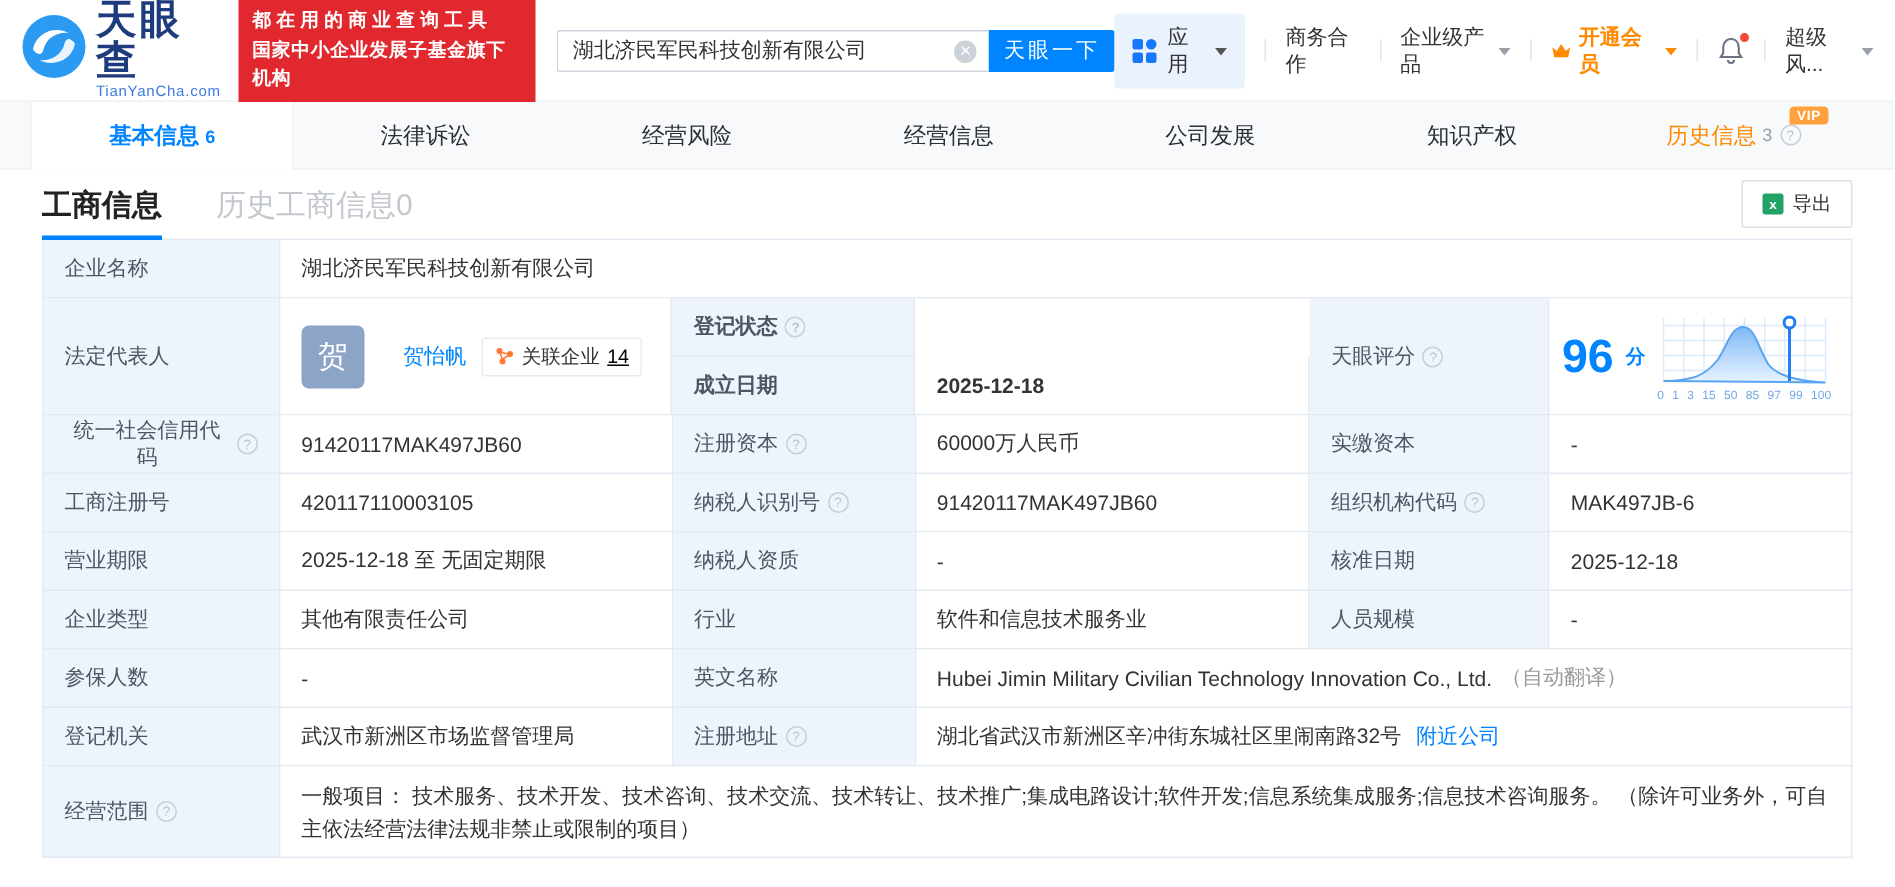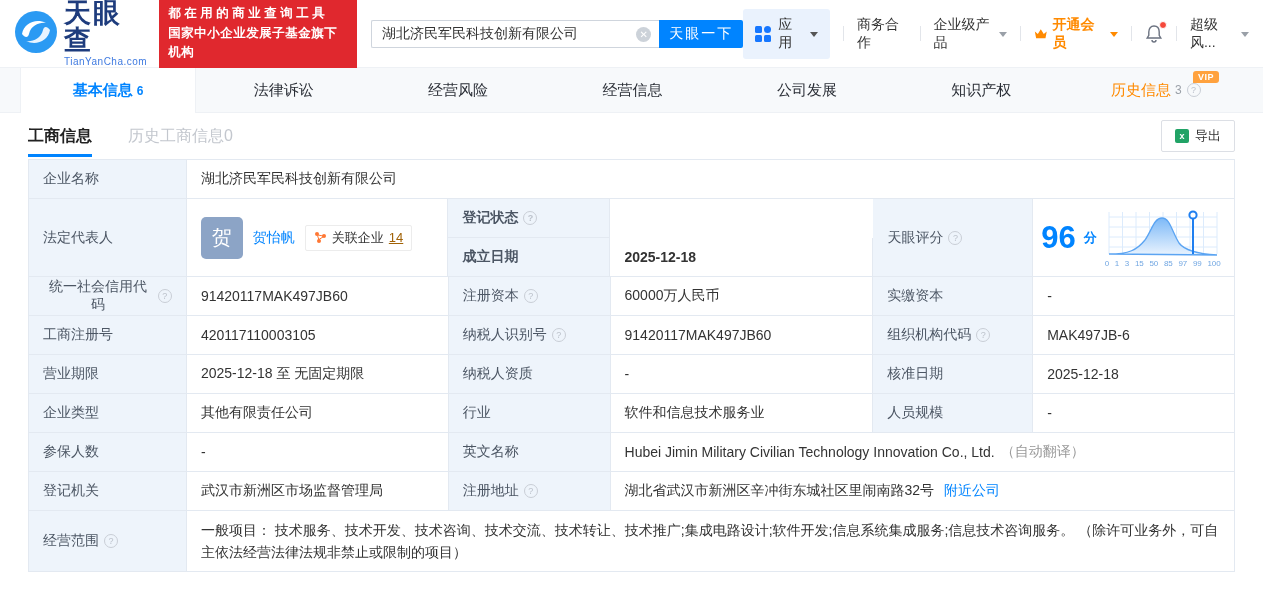--- a/index.html
+++ b/index.html
@@ -57,21 +57,21 @@
   .tab-count { font-size:12px; margin-left:4px; color:#0084ff; }
   .main-tab.history { color:#ff8a00; }
   .main-tab.history .tab-count { color:#9aa0a8; }
   .vip-badge { position:absolute; top:3px; right:24px; background:#ffa23e; color:#fff; font-size:9px;
     font-weight:bold; padding:1px 5px; border-radius:3px 3px 3px 0; letter-spacing:.5px; }
   .qicon { display:inline-flex; align-items:center; justify-content:center; width:14px; height:14px;
     border-radius:50%; border:1px solid #c9ced6; color:#bcc2cb; font-size:9px; margin-left:5px; flex:none; }
 
   
   .sub-tabs { height:46px; display:flex; align-items:center; padding:0 28px; }
-  .sub-tab { font-size:16px; cursor:pointer; }
+  .sub-tab { font-size:20px; cursor:pointer; }
   .sub-tab.active { color:#222; font-weight:bold; padding-bottom:7px; border-bottom:3px solid #0084ff;
     margin-bottom:-10px; }
   .sub-tab.dim { color:#c3c7ce; margin-left:36px; }
   .export-btn { margin-left:auto; display:flex; align-items:center; gap:6px; border:1px solid #dcdfe5;
     border-radius:2px; background:#fff; padding:6px 13px; font-size:13px; color:#333; cursor:pointer;
     font-family:inherit; }
   .xls-ic { width:14px; height:14px; background:#21a366; border-radius:2px; color:#fff; font-size:9px;
     font-weight:bold; display:flex; align-items:center; justify-content:center; }
 
   
@@ -83,24 +83,24 @@
   .w-a{width:158px;} .w-b{width:262px;} .w-c{width:162px;} .w-d{width:263px;}
   .w-e{width:160px;} .w-f{width:202px;}
   .w-bf{width:1049px;} .w-df{width:625px;}
   .h1{height:39px;} .h2{height:78px;} .h9{height:61px;}
   .mid { width:425px; display:flex; flex-direction:column;font-weight:bold; }
   .sub-row { display:flex; height:39px; }
 
   .avatar { width:42px; height:42px; border-radius:5px; background:#8ca4c6; color:#fff; font-size:20px;
     display:flex; align-items:center; justify-content:center; flex:none; }
   .link { color:#0084ff; cursor:pointer; text-decoration:none; }
-  .rep-name { margin-left:10px; font-size:14px; }
+  .rep-name { margin-left:26px; font-size:14px; }
   .rel-badge { margin-left:10px; display:flex; align-items:center; gap:5px; border:1px solid #ececec;
     border-radius:2px; padding:3px 8px; font-size:13px; cursor:pointer; background:#fff; }
-  .rel-count { color:#a16207;text-decoration:underline; }
+  .rel-count { color:#000000;text-decoration:underline; }
   .status-badge { background:#e9f8ef; border:1px solid #a8dfc2; color:#20a162; font-size:13px;
     padding:2px 10px; border-radius:2px; }
   .note { color:#999; margin-left:6px; }
   .scope-cell { align-items:flex-start; padding-top:9px; line-height:1.55; display:block; }
 
   
   .score-cell { padding:0 8px; gap:8px; }
   .score-num { color:#0084ff; font-size:31px; font-weight:bold; line-height:1; }
   .score-unit { color:#0084ff; font-size:13px; font-weight:bold; }
   .score-chart { display:flex; flex-direction:column; }

